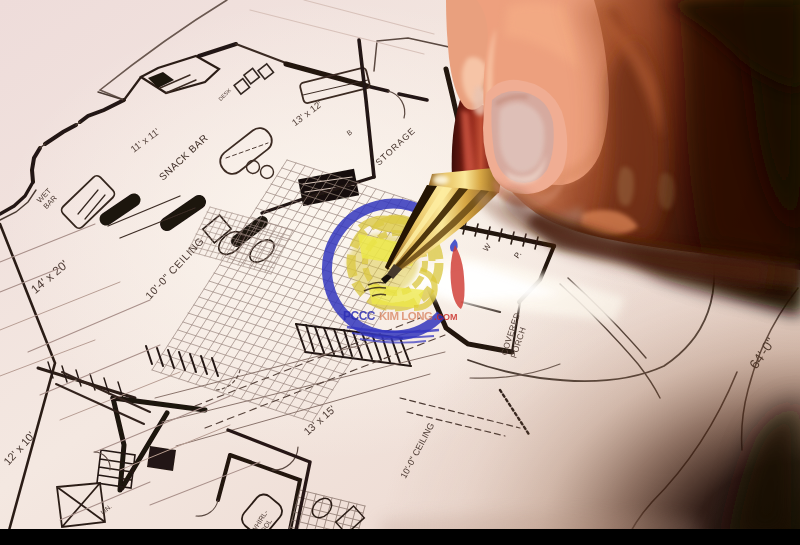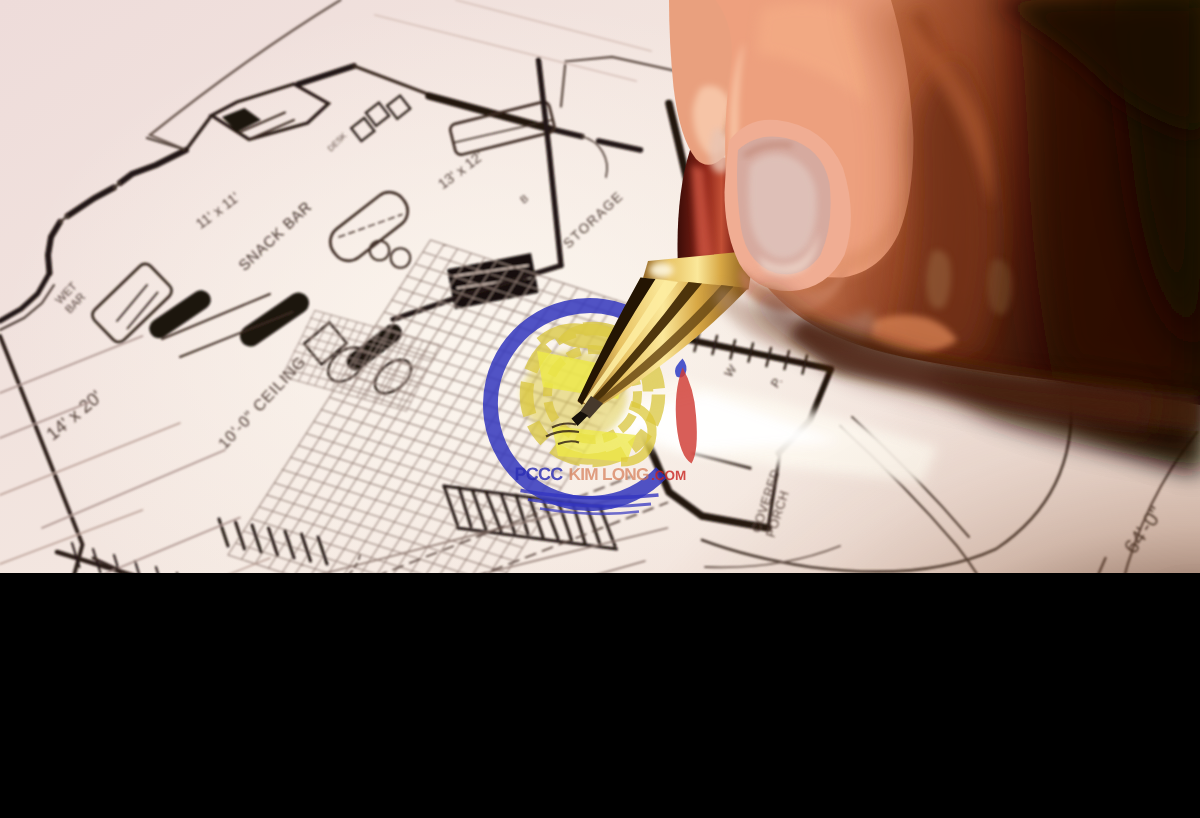--- a/index.html
+++ b/index.html
@@ -1,16 +1,16 @@
 <!DOCTYPE html>
 <html><head>
 <meta charset="utf-8">
 <style>
   html,body{margin:0;padding:0;background:#000;}
-  #stage{width:800px;height:382px;position:relative;overflow:hidden;font-family:"Liberation Sans",sans-serif;}
+  #stage{width:800px;height:529px;position:relative;overflow:hidden;font-family:"Liberation Sans",sans-serif;}
 </style>
 </head>
 <body>
 <div id="stage">
 <svg width="800" height="545" viewBox="0 0 800 545" xmlns="http://www.w3.org/2000/svg" font-family="Liberation Sans, sans-serif">
 <defs>
   <linearGradient id="paper" x1="0" y1="0" x2="1" y2="1">
     <stop offset="0" stop-color="#eedcda"></stop>
     <stop offset="0.45" stop-color="#f4e8e1"></stop>
     <stop offset="0.75" stop-color="#eedcd4"></stop>

